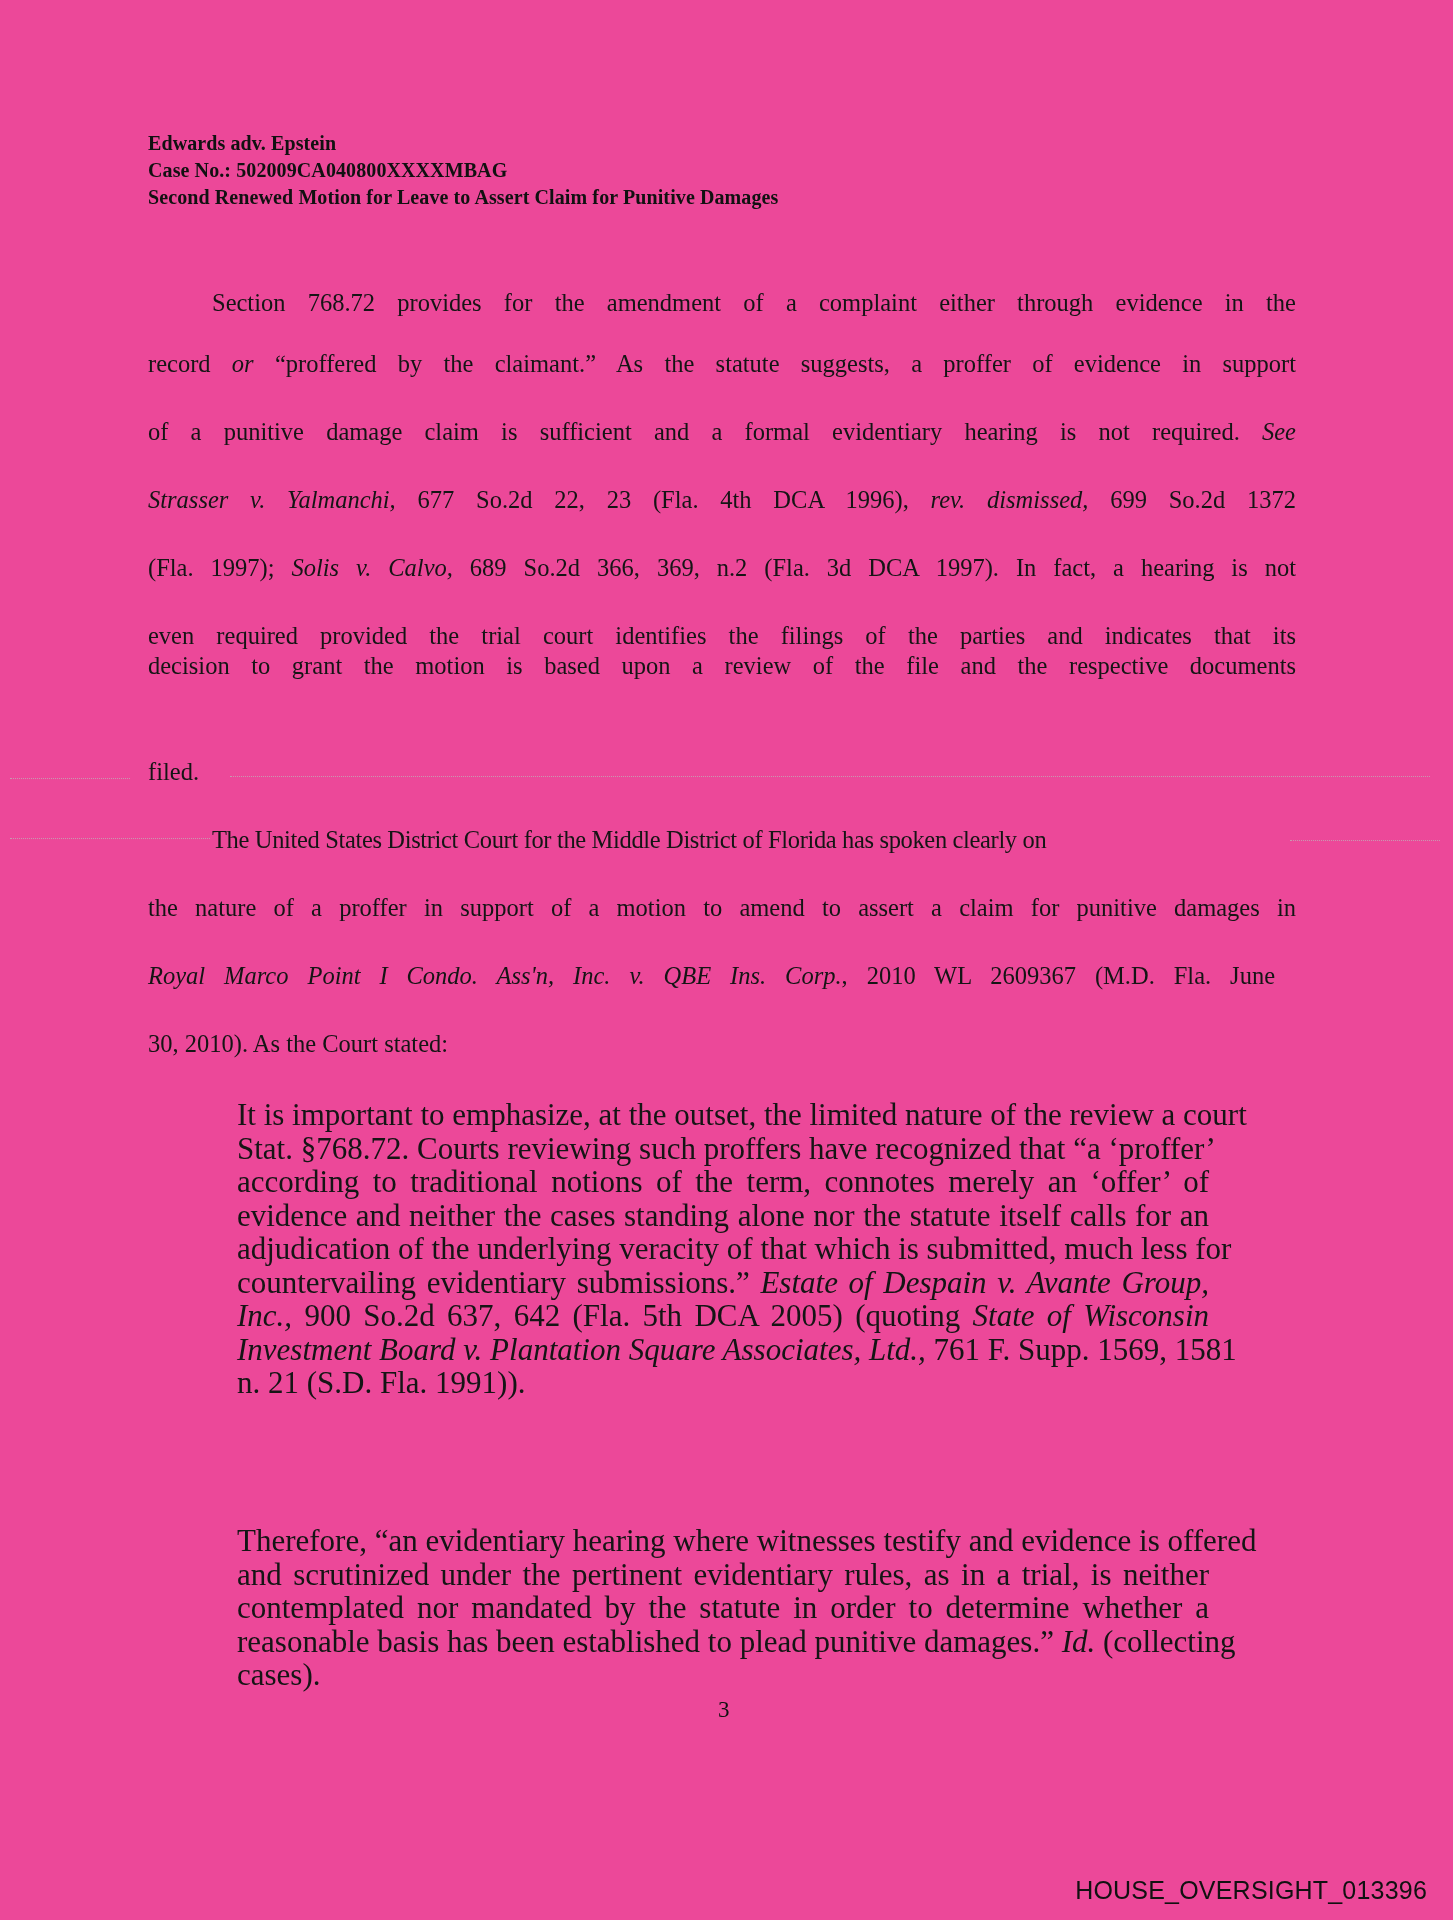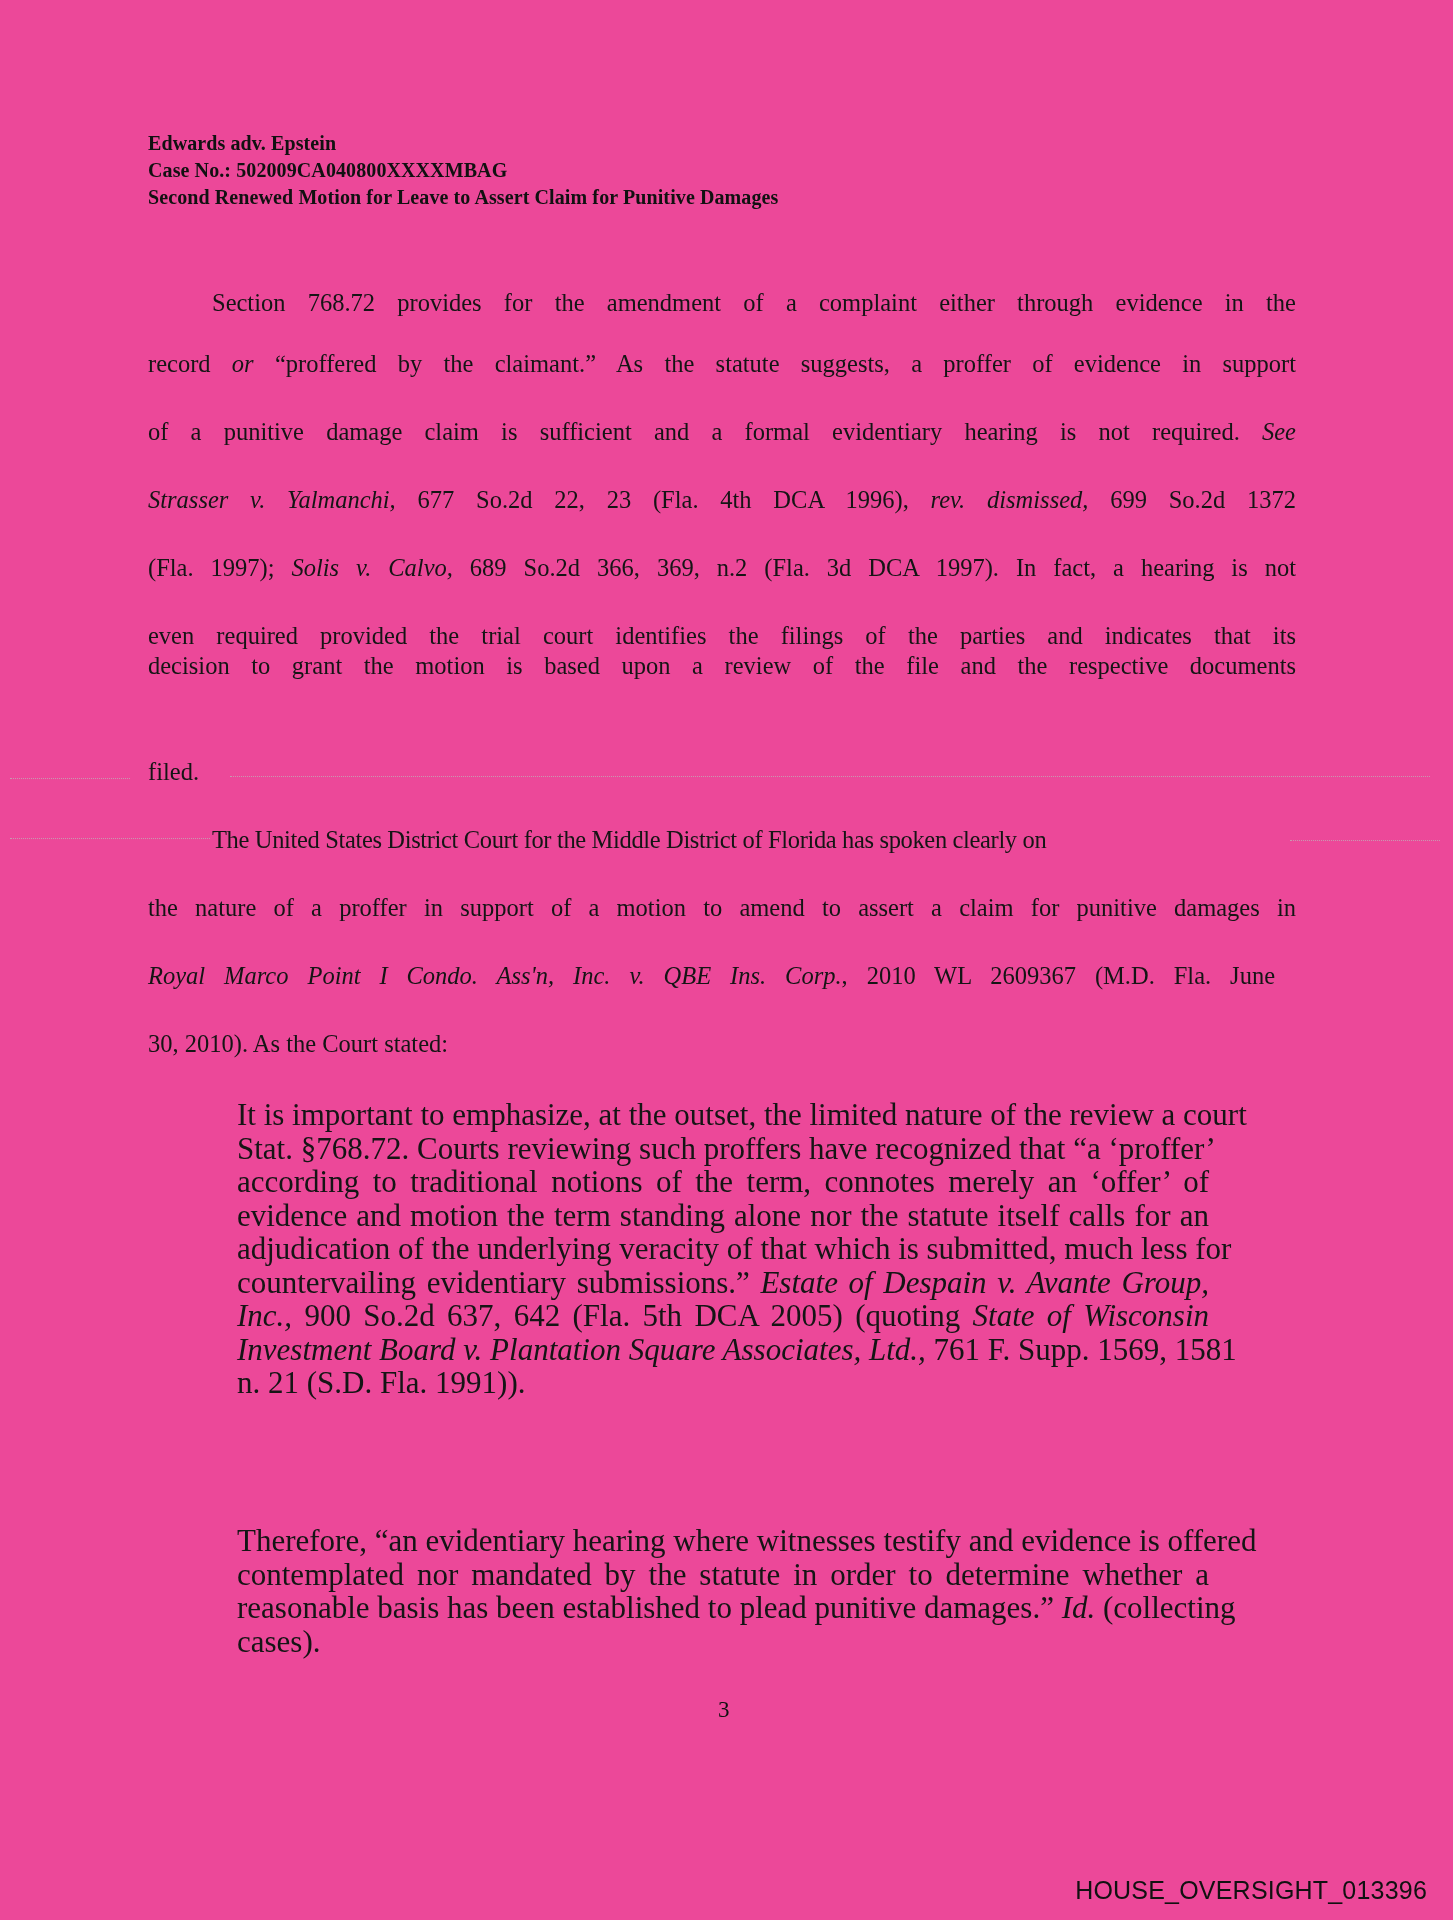--- a/index.html
+++ b/index.html
@@ -50,30 +50,31 @@
     <div class="line indent" style="top:826px; width:1148px; letter-spacing:-0.35px;"><span>The United States District Court for the Middle District of Florida has spoken clearly on</span></div>
     <div class="line just" style="top:894px;"><span>the nature of a proffer in support of a motion to amend to assert a claim for punitive damages in</span></div>
     <div class="line" style="top:962px; width:1127px; text-align:justify; text-align-last:justify;"><i>Royal Marco Point I Condo. Ass'n, Inc. v. QBE Ins. Corp.</i><span>, 2010 WL 2609367 (M.D. Fla. June</span></div>
     <div class="line" style="top:1030px;"><span>30, 2010).  As the Court stated:</span></div>
   </div>
 
   <div class="quote" style="top:1098px;">
     <div class="ql just"><span>It is important to emphasize, at the outset, the limited nature of the review a court</span></div>
     <div class="ql just"><span>Stat. §768.72.  Courts reviewing such proffers have recognized that “a ‘proffer’</span></div>
     <div class="ql just"><span>according to traditional notions of the term, connotes merely an ‘offer’ of</span></div>
-    <div class="ql just"><span>evidence and motion the term standing alone nor the statute itself calls for an</span></div>
+    <div class="ql just"><span>evidence and neither the cases standing alone nor the statute itself calls for an</span></div>
     <div class="ql just"><span>adjudication of the underlying veracity of that which is submitted, much less for</span></div>
     <div class="ql just"><span>countervailing evidentiary submissions.”  </span><i>Estate of Despain v. Avante Group,</i></div>
     <div class="ql just"><i>Inc.,</i><span> 900 So.2d 637, 642 (Fla. 5th DCA 2005) (quoting </span><i>State of Wisconsin</i></div>
     <div class="ql just"><i>Investment Board v. Plantation Square Associates, Ltd.,</i><span> 761 F. Supp. 1569, 1581</span></div>
     <div class="ql"><span>n. 21 (S.D. Fla. 1991)).</span></div>
   </div>
 
   <div class="quote" style="top:1508px;margin-top:16px;">
     <div class="ql just"><span>Therefore, “an evidentiary hearing where witnesses testify and evidence is offered</span></div>
+    <div class="ql just"><span>and scrutinized under the pertinent evidentiary rules, as in a trial, is neither</span></div>
     <div class="ql just"><span>contemplated nor mandated by the statute in order to determine whether a</span></div>
     <div class="ql just"><span>reasonable basis has been established to plead punitive damages.” </span><i>Id.</i><span> (collecting</span></div>
     <div class="ql"><span>cases).</span></div>
   </div>
 
   <div class="page-number">3</div>
   <div class="bates">HOUSE_OVERSIGHT_013396</div>
 </div>
 
 </body></html>

